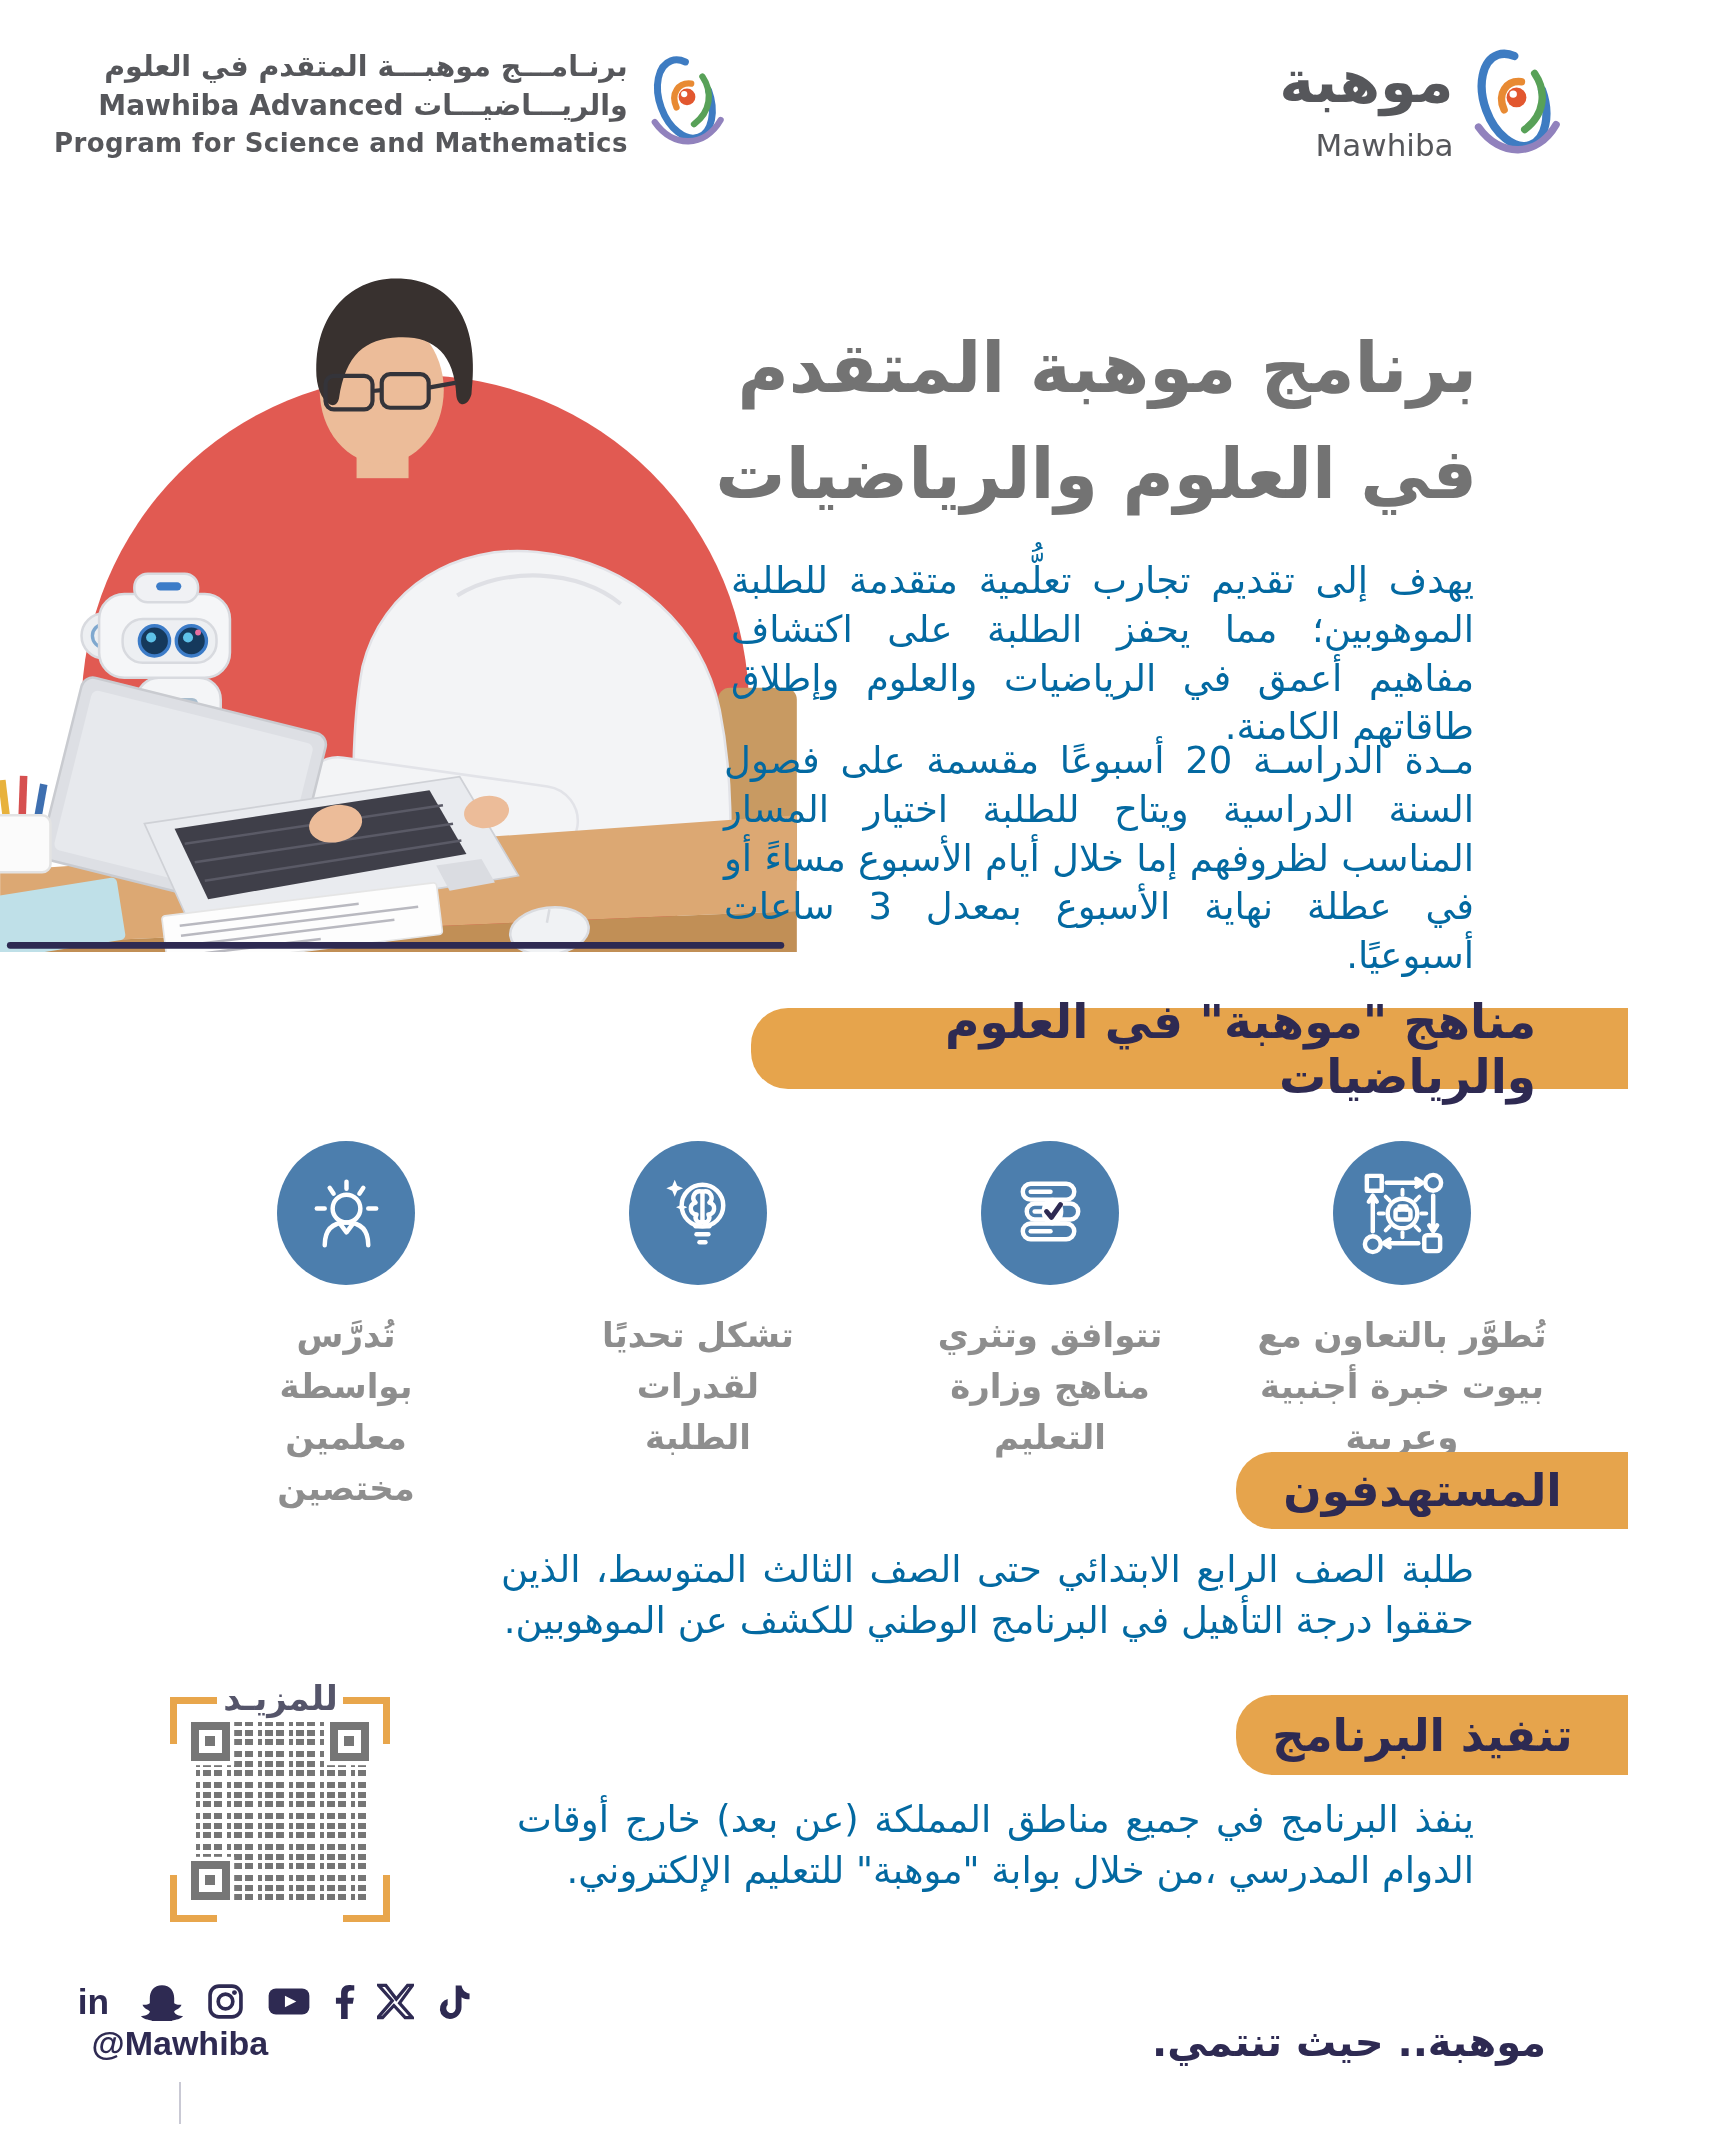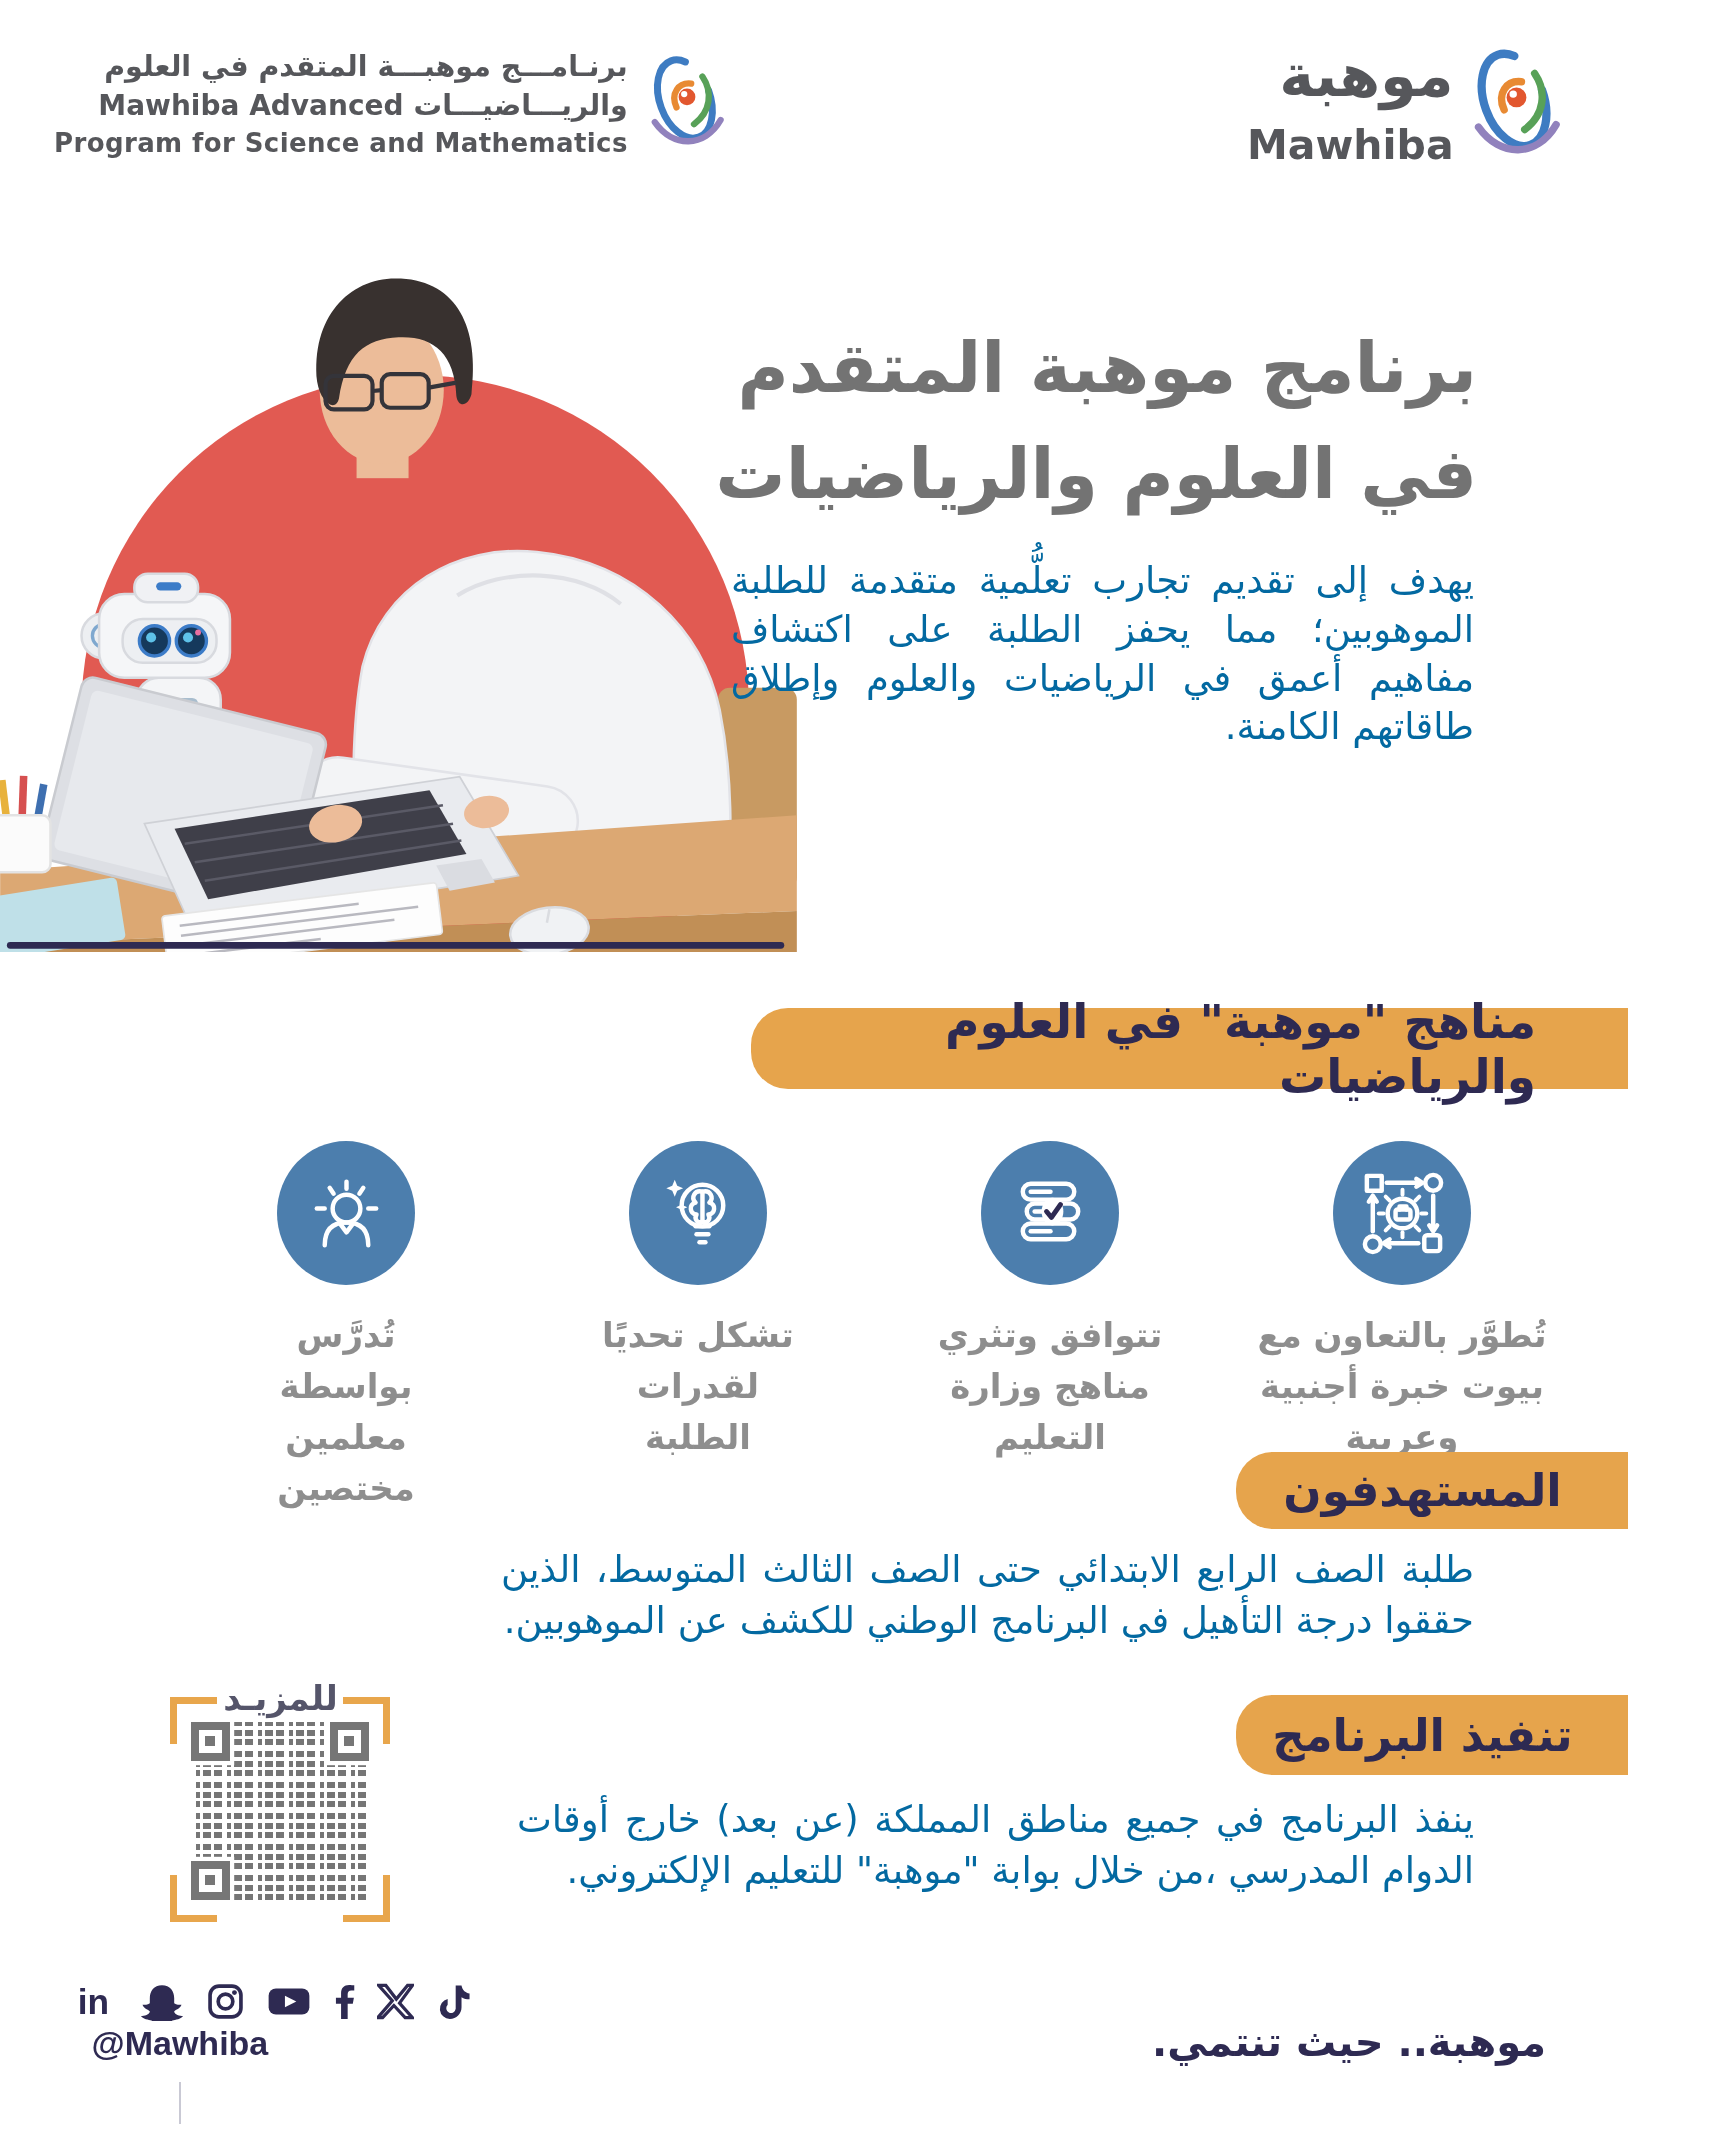--- a/index.html
+++ b/index.html
@@ -9,21 +9,21 @@
   
   .brand-left{position:absolute;left:54px;top:47px;display:flex;align-items:center;gap:17px;color:#56575B;}
   .bl-text{text-align:right;direction:rtl;line-height:1.38;}
   .bl-ar1{font-size:28.5px;font-weight:600;}
   .bl-line2{font-size:28.5px;font-weight:600;direction:rtl;}
   .bl-line2 .latin{font-size:28px;font-weight:700;}
   .bl-en2{font-size:26px;font-weight:700;direction:ltr;letter-spacing:0.4px;}
   .brand-right{position:absolute;right:62px;top:42px;display:flex;align-items:center;gap:13.4px;color:#56575B;}
   .br-text{display:flex;flex-direction:column;align-items:flex-end;line-height:1.15;}
   .br-ar{font-size:59px;font-weight:600;}
-  .br-en{font-size:41px;font-weight:700;margin-top:12px;}
+  .br-en{font-size:31px;font-weight:400;margin-top:12px;}
 
   
   .hero{position:absolute;left:0;top:235px;width:797px;height:717px;}
 
   
   .main-title{position:absolute;right:151px;top:315px;direction:rtl;text-align:right;
               color:#737373;font-weight:700;font-size:70px;line-height:1.52;}
   .para{position:absolute;direction:rtl;text-align:justify;text-align-last:right;
         color:#0369a1;font-size:37px;line-height:1.32;}
   .para1{right:154px;top:557px;width:743px;}
@@ -203,20 +203,21 @@
       <ellipse cx="580" cy="688" rx="27" ry="19" transform="rotate(-10 580 688)" fill="#ECBC99"></ellipse>
       <rect x="8" y="843" width="927" height="8" rx="4" fill="#2E2A52"></rect>
     </svg>
   </div>
 
   <div class="main-title">
     <div>برنامج موهبة المتقدم</div>
     <div>في العلوم والرياضيات</div>
   </div>
   <div class="para para1">يهدف إلى تقديم تجارب تعلُّمية متقدمة للطلبة الموهوبين؛ مما يحفز الطلبة على اكتشاف مفاهيم أعمق في الرياضيات والعلوم وإطلاق طاقاتهم الكامنة.</div>
+  <div class="para para2">مـدة الدراسـة 20 أسبوعًا مقسمة على فصول السنة الدراسية ويتاح للطلبة اختيار المسار المناسب لظروفهم إما خلال أيام الأسبوع مساءً أو في عطلة نهاية الأسبوع بمعدل 3 ساعات أسبوعيًا.</div>
 
   <div class="banner banner-curricula">مناهج "موهبة" في العلوم والرياضيات</div>
 
   <div class="features">
     <div class="feature">
       <div class="feature-circle">
         <svg viewBox="0 0 100 100" fill="none" stroke="#FFFFFF" stroke-width="4.5" stroke-linecap="round" stroke-linejoin="round">
           <rect x="14" y="12" width="15" height="15"></rect>
             <circle cx="81" cy="19" r="8"></circle>
           <circle cx="20" cy="81" r="8"></circle>

